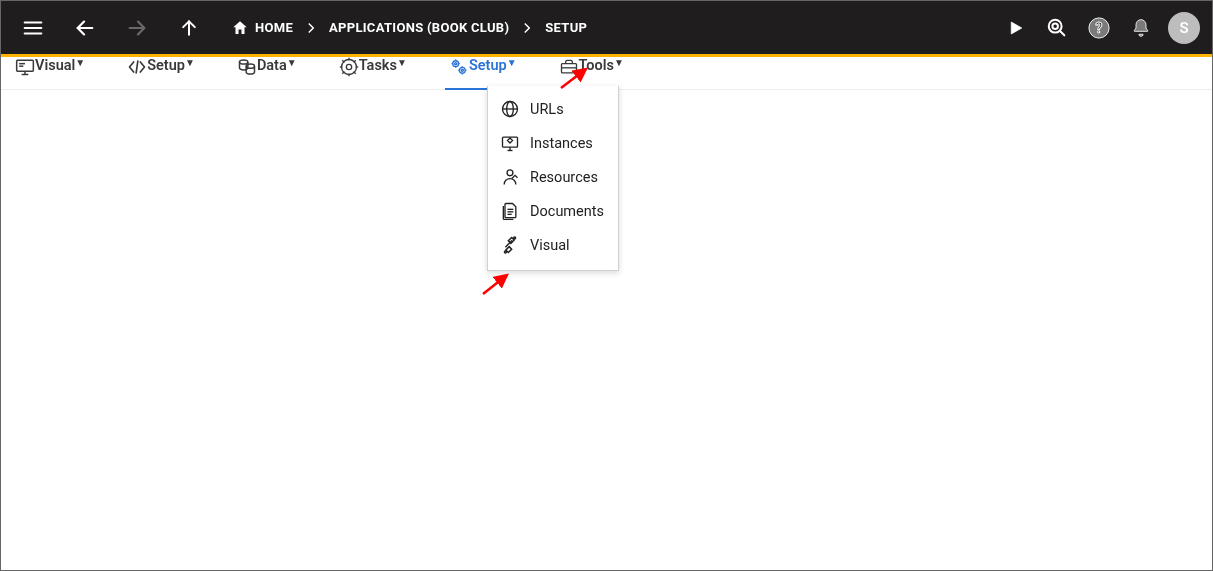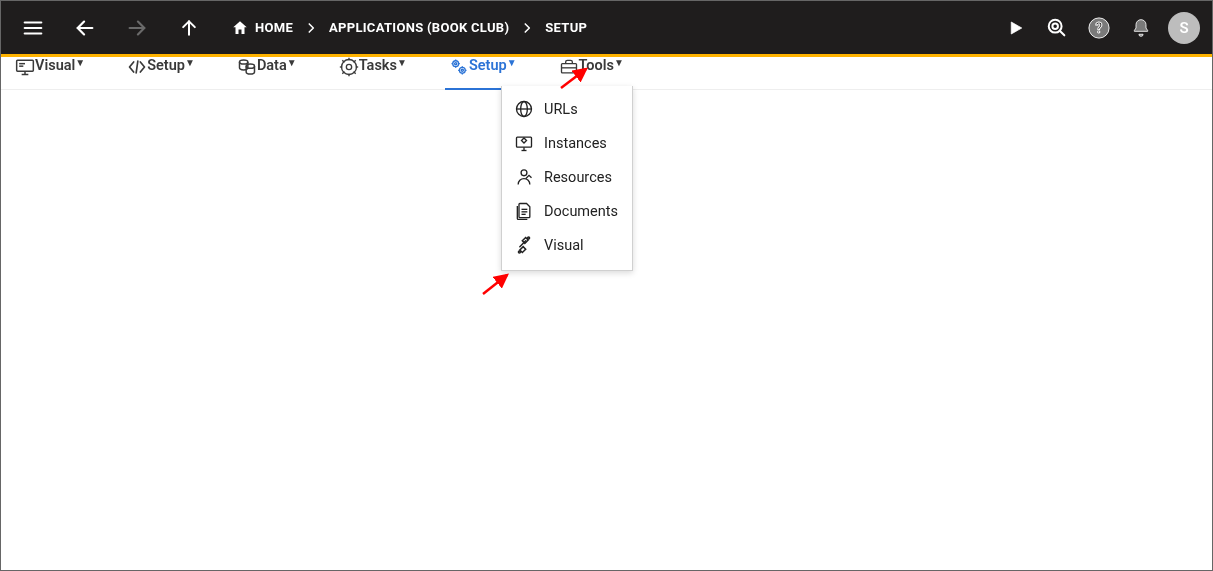--- a/index.html
+++ b/index.html
@@ -127,21 +127,21 @@
     left: 0; right: 0; bottom: -1px;
     height: 2px;
     background: #2b73d6;
   }
   .menu-item .micon { width: 20px; height: 20px; display:flex; align-items:center; justify-content:center; }
   .menu-item .caret { font-size: 10px; color: inherit; }
   
   .dropdown {
     position: absolute;
     top: 85px;
-    left: 500px;
+    left: 486px;
     width: 130px;
     background: #fff;
     border: 1px solid #d0d0d0;
     border-top: none;
     box-shadow: 0 2px 6px rgba(0,0,0,0.15);
     padding: 6px 0 8px 0;
     z-index: 10;
   }
   .drop-item {
     display: flex;

